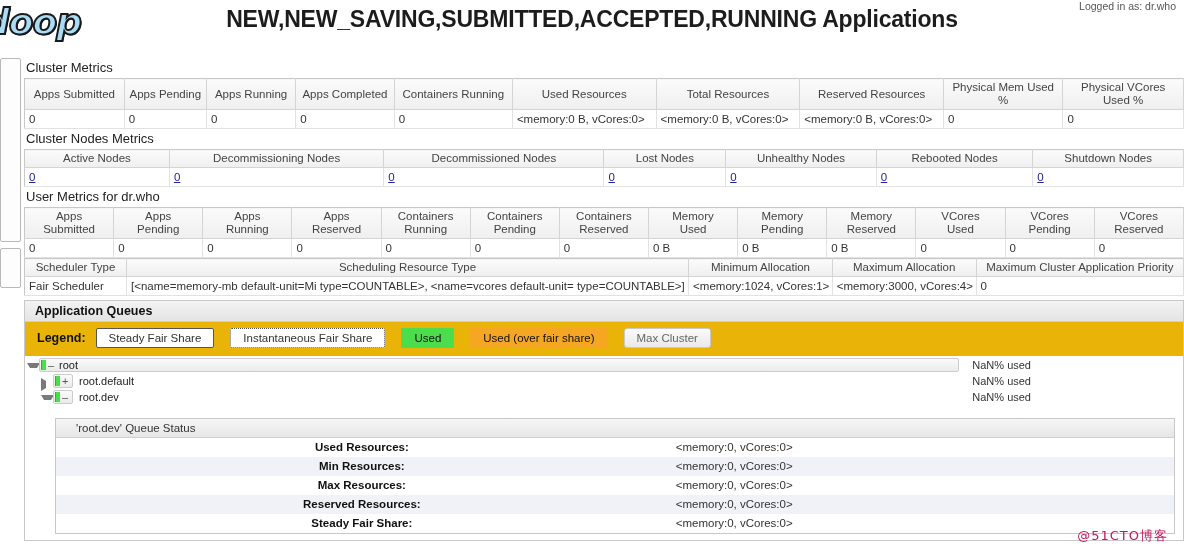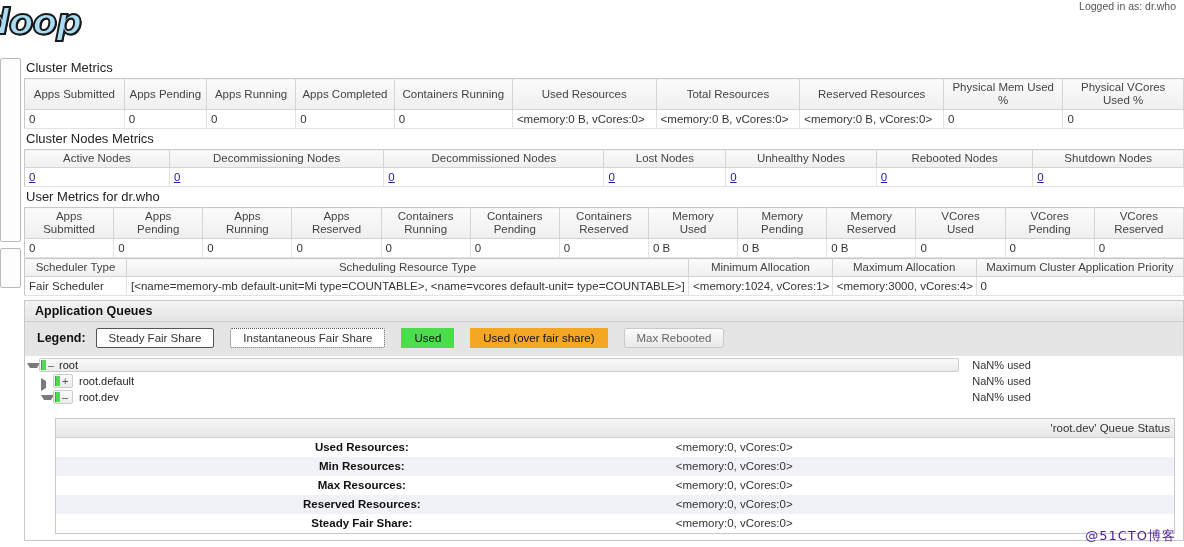--- a/index.html
+++ b/index.html
@@ -59,21 +59,21 @@
   a.lnk{color:#22229c;text-decoration:underline;}
   
   .aq-wrap{border:1px solid #c8c8c8;width:1160px;box-sizing:border-box;margin-top:4px;}
   .aq-head{
     background:linear-gradient(to bottom,#f3f3f3 0%,#e4e4e4 100%);
     border-bottom:1px solid #cfcfcf;
     font-weight:bold;font-size:12.5px;color:#111;padding:3px 10px;
   }
   .legend-row{
     padding:6px 6px 8px 12px;display:flex;align-items:center;gap:0px;
-    background:#e5e5e5;
+    background:#eab308;
   }
   .legend-label{font-weight:bold;font-size:12.5px;color:#111;margin-right:10px;}
   .lg{
     font-size:11.5px;color:#333;padding:2px 12px;margin-right:16px;
     box-sizing:border-box;line-height:14px;white-space:nowrap;
   }
   .lg-steady{border:1px solid #555;background:#fff;border-radius:2px;}
   .lg-inst{border:1px dotted #555;background:#fff;border-radius:2px;}
   .lg-used{background:#4cdd4c;border:1px solid #4cdd4c;color:#111;}
   .lg-over{background:#f5a623;border:1px solid #f5a623;color:#111;}
@@ -116,42 +116,43 @@
     position:absolute;right:152px;top:0;font-size:11px;color:#333;
     line-height:14px;white-space:nowrap;
   }
   
   .qstatus{
     margin:8px 0 6px 30px;width:1120px;border:1px solid #c8c8c8;
     box-sizing:border-box;background:#fff;
   }
   .qstatus-head{
     background:linear-gradient(to bottom,#f6f6f6,#e6e6e6);
-    border-bottom:1px solid #d0d0d0;text-align:right;
-    font-size:11.5px;color:#333;padding:3px 4px;
+    border-bottom:1px solid #d0d0d0;text-align:left;
+    font-size:11.5px;color:#333;padding:3px 20px;
   }
   table.qs{border-collapse:collapse;width:100%;table-layout:fixed;}
   table.qs td{font-size:11.5px;padding:2px 4px;line-height:15px;}
   table.qs td.k{width:54%;text-align:center;font-weight:bold;color:#111;padding-right:8px;}
   table.qs td.v{text-align:left;color:#333;}
   table.qs tr.odd td{background:#ffffff;}
   table.qs tr.even td{background:#f1f1f8;}
   .watermark{
-    position:absolute;right:8px;bottom:2px;font-size:13px;color:#4c1d95;
+    position:absolute;right:16px;bottom:2px;font-size:13px;color:#be185d;
     font-family:"DejaVu Sans",sans-serif;letter-spacing:1px;
   }
 </style>
 </head>
 <body>
 
 <div class="header">
   <div class="logo">
     <div class="logo-text">doop</div>
   </div>
   <div class="logged-in">Logged in as: dr.who</div>
+  <div class="page-title">NEW,NEW_SAVING,SUBMITTED,ACCEPTED,RUNNING Applications</div>
 </div>
 
 <div class="rail">
   <div class="rail-box rail-a"></div>
   <div class="rail-box rail-b"></div>
 </div>
 
 <div class="content">
 
   <div class="sec-title">Cluster Metrics</div>
@@ -302,21 +303,21 @@
   <div class="aq-wrap">
     <div class="aq-head">Application Queues</div>
 
     <div class="legend-row">
       <span class="legend-label">Legend:</span>
       <span id="legend-items" style="display:flex;align-items:center;">
           <span class="lg lg-steady">Steady Fair Share</span>
           <span class="lg lg-inst">Instantaneous Fair Share</span>
           <span class="lg lg-used">Used</span>
           <span class="lg lg-over">Used (over fair share)</span>
-          <span class="lg lg-max">Max Rebooted</span>
+          <span class="lg lg-max">Max Cluster</span>
         </span>
     </div>
 
     <div class="qtree" id="queue-tree">
         <div class="qrow">
           <span class="tri tri-open" style="left: 2px;"></span>
           <div class="qbar" style="left: 14px; width: 920px;">
             <div class="inner"></div>
             <span class="sign">–</span>
           </div>

